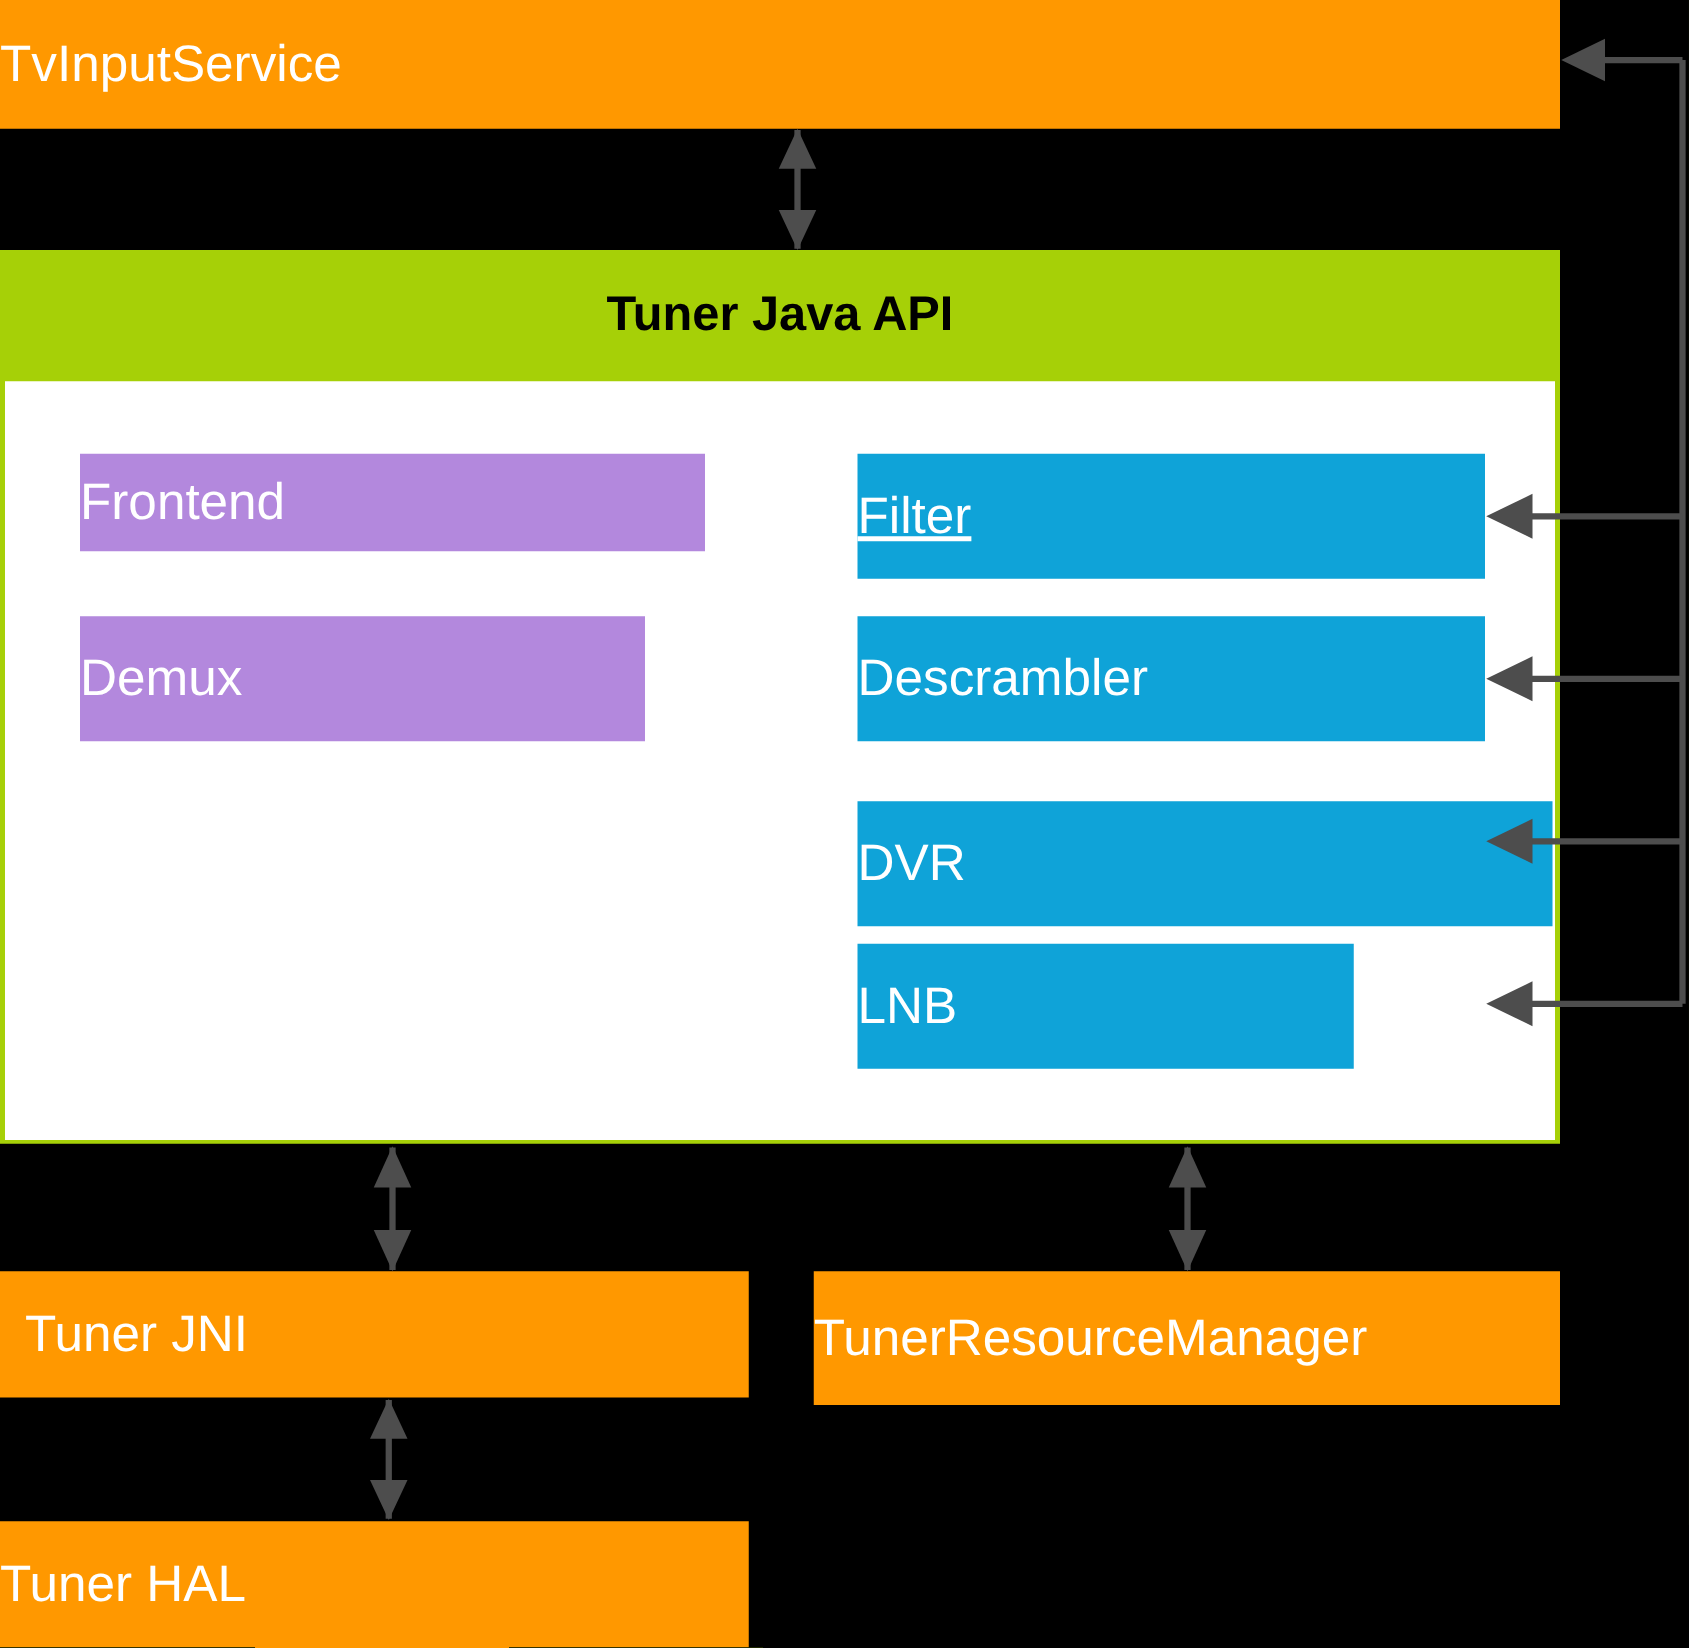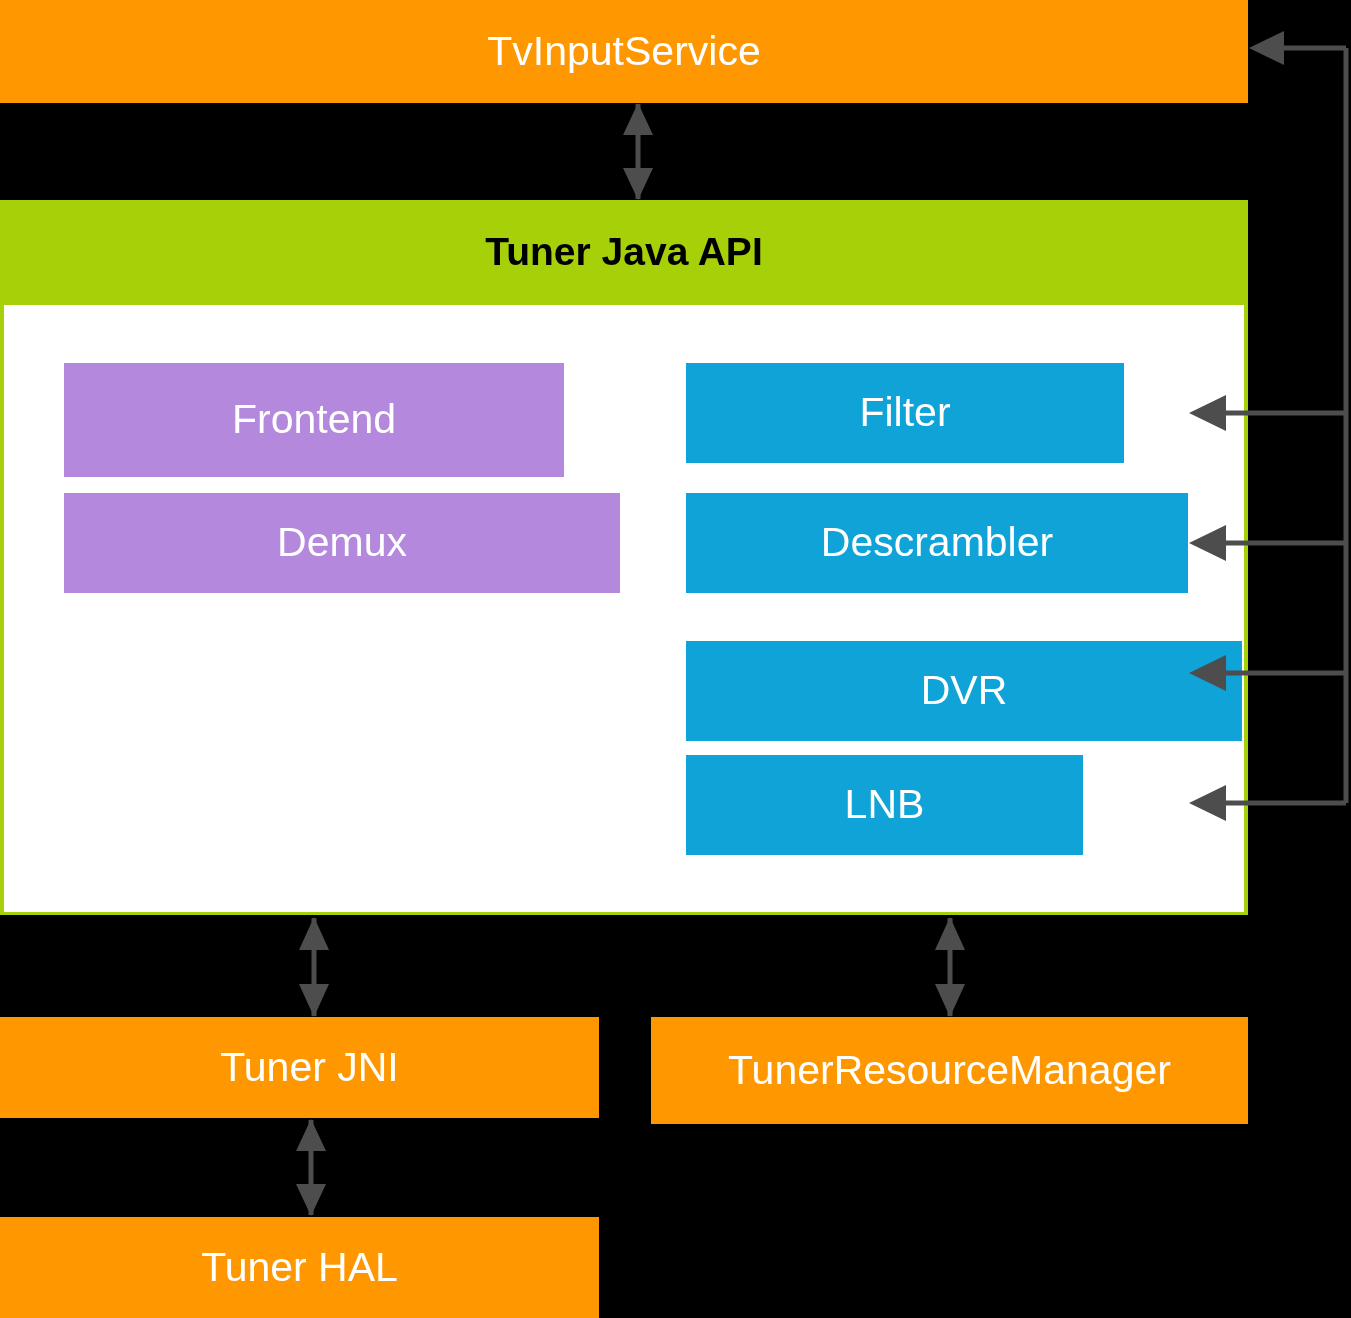--- a/index.html
+++ b/index.html
@@ -18,21 +18,21 @@
     height: 1318px;
     background: #000000;
     overflow: hidden;
   }
 
   
   .box {
     position: absolute;
     display: flex;
     align-items: center;
-    justify-content: center;
+    justify-content: flex-start;
     box-sizing: border-box;
     text-align: center;
     line-height: 1.05;
     white-space: nowrap;
   }
 
   .box-orange {
     background: #FF9800;
     color: #FFFFFF;
     font-size: 41px;
@@ -101,29 +101,29 @@
   <div class="box box-orange" style="left:0px; top:0px; width:1248px; height:103px;">
     <span>TvInputService</span>
   </div>
 
   <div id="tuner-java-api">
 
     <div id="tuner-java-api-title">Tuner Java API</div>
 
     <div id="tuner-java-api-panel">
 
-      <div class="box box-purple" style="left:60px; top:58px; width:500px; height:114px;">
+      <div class="box box-purple" style="left:60px; top:58px; width:500px; height:78px;">
         <span>Frontend</span>
       </div>
 
-      <div class="box box-purple" style="left:60px; top:188px; width:556px; height:100px;">
+      <div class="box box-purple" style="left:60px; top:188px; width:452px; height:100px;">
         <span>Demux</span>
       </div>
 
-      <div class="box box-blue" style="left:682px; top:58px; width:438px; height:100px;">
+      <div class="box box-blue" style="left:682px; top:58px; width:502px; height:100px;text-decoration:underline;">
         <span>Filter</span>
       </div>
 
       <div class="box box-blue" style="left:682px; top:188px; width:502px; height:100px;">
         <span>Descrambler</span>
       </div>
 
       <div class="box box-blue" style="left:682px; top:336px; width:556px; height:100px;">
         <span>DVR</span>
       </div>

